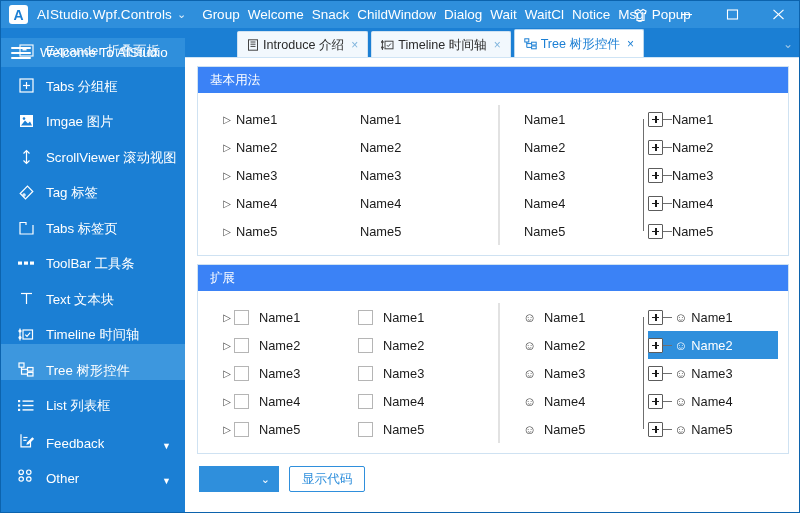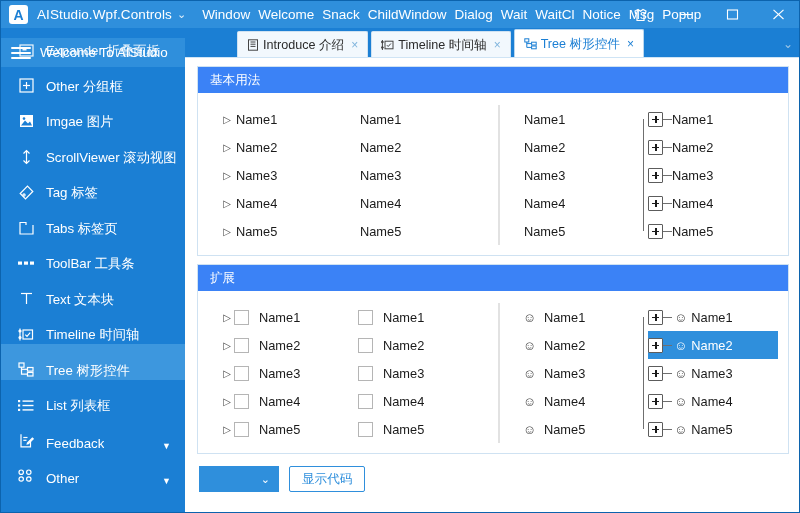--- a/index.html
+++ b/index.html
@@ -224,21 +224,21 @@
 <div id="app">
 
   <div class="titlebar">
     <div class="logo-box">
       <span>A</span>
     </div>
     <div class="app-title">AIStudio.Wpf.Controls</div>
     <div class="title-chevron">⌄</div>
 
     <div class="menu-row">
-      <span class="menu-item">Window</span>
+      <span class="menu-item">Group</span>
       <span class="menu-item">Welcome</span>
       <span class="menu-item">Snack</span>
       <span class="menu-item">ChildWindow</span>
       <span class="menu-item">Dialog</span>
       <span class="menu-item">Wait</span>
       <span class="menu-item">WaitCl</span>
       <span class="menu-item">Notice</span>
       <span class="menu-item">Msg</span>
       <span class="menu-item">Popup</span>
     </div>
@@ -291,21 +291,21 @@
       </div>
 
       <div class="side-item">
         <span class="ic">
           <svg width="15" height="15" viewBox="0 0 15 15" fill="none" stroke="#fff" stroke-width="1.2">
             <rect x="1" y="1" width="13" height="13"></rect>
               <line x1="7.5" y1="4" x2="7.5" y2="11"></line>
               <line x1="4" y1="7.5" x2="11" y2="7.5"></line>
           </svg>
         </span>
-        <span class="lbl">Other 分组框</span>
+        <span class="lbl">Tabs 分组框</span>
       </div>
 
       <div class="side-item">
         <span class="ic">
           <svg width="15" height="14" viewBox="0 0 15 14">
             <rect x="1" y="1" width="13" height="12" fill="#fff"></rect>
             <circle cx="5" cy="4.6" r="1.3" fill="#1b7fd4"></circle>
             <path d="M2 11.5 L6 6.5 L9 9.5 L11 7.5 L13 11.5 Z" fill="#1b7fd4"></path>
           </svg>
         </span>

